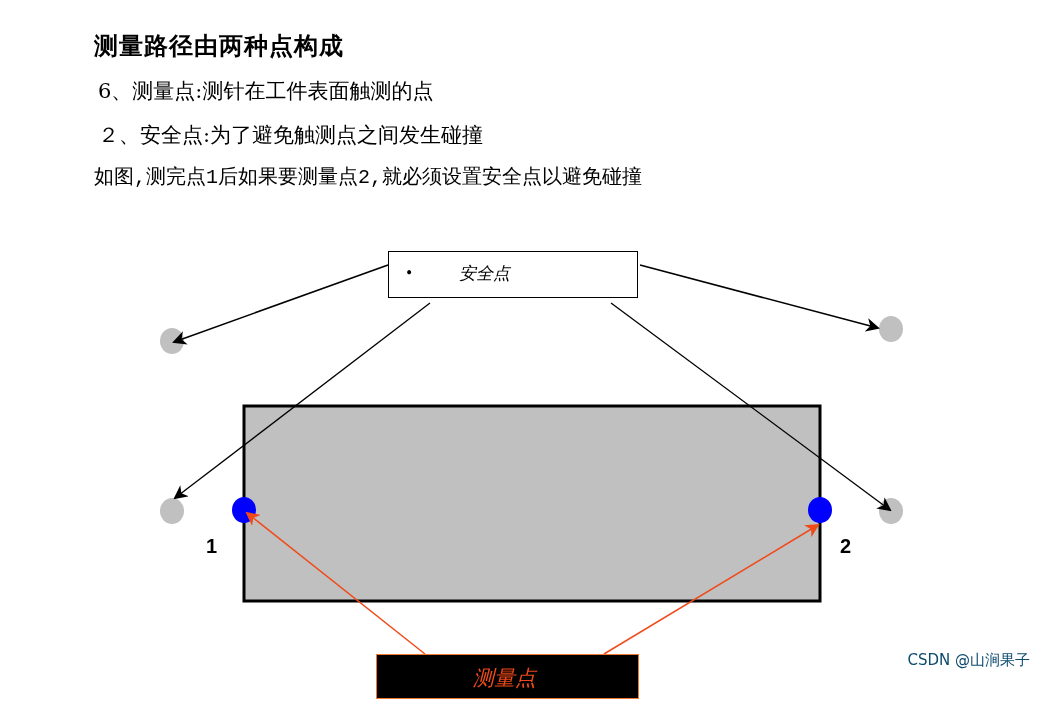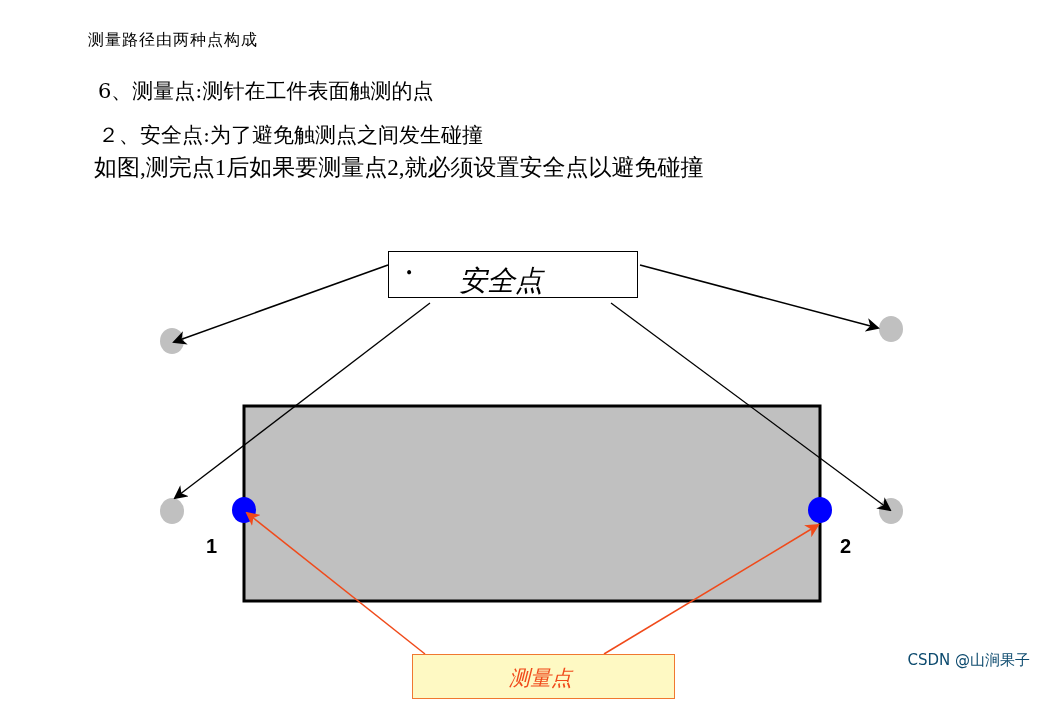--- a/index.html
+++ b/index.html
@@ -1,30 +1,30 @@
 <!DOCTYPE html>
 <html><head>
 <meta charset="utf-8">
 <style>
   html, body { margin:0; padding:0; background:#ffffff; }
   body { width:1044px; height:716px; position:relative; overflow:hidden;
          font-family:"DejaVu Serif","Liberation Serif",serif; color:#000; }
-  .title { position:absolute; left:88px; top:30px; font-size:16px; font-weight:normal;
+  .title { position:absolute; left:94px; top:30px; font-size:24px; font-weight:bold;
            font-family:"DejaVu Sans","Liberation Sans",sans-serif; letter-spacing:1px; }
   .line { position:absolute; left:94px; font-size:21px; white-space:nowrap; }
   .l1 { top:77px; left:98px; }
   .l2 { top:121px; left:98px;text-align:right; }
-  .l3 { top:152px; font-family:Liberation Serif, serif; font-size:23px; }
+  .l3 { top:163px; font-family:Liberation Mono, monospace; font-size:20px; }
   svg.diagram { position:absolute; left:0; top:0; }
   .safe-box { position:absolute; left:388px; top:251px; width:250px; height:47px;
               border:1.5px solid #000; background:#fff; box-sizing:border-box; }
   .safe-bullet { position:absolute; left:16px; top:13px; font-size:14px; }
-  .safe-label { position:absolute; left:70px; top:10px; font-size:28px; font-style:italic; }
+  .safe-label { position:absolute; left:70px; top:10px; font-size:17px; font-style:italic; }
   .meas-box { position:absolute; left:376px; top:654px; width:263px; height:45px;
-              border:1.5px solid #f07830; background:#fef9c3; box-sizing:border-box;margin-left:36px; }
+              border:1.5px solid #f07830; background:#000000; box-sizing:border-box; }
   .meas-label { position:absolute; left:96px; top:9px; font-size:21px; font-style:italic; color:#f04a1a; }
   .num { position:absolute; font-family:"Liberation Sans","DejaVu Sans",sans-serif;
          font-weight:bold; font-size:20px; }
   .n1 { left:206px; top:535px; }
   .n2 { left:840px; top:535px; }
   .watermark { position:absolute; right:14px; top:651px; font-size:15px; color:#0c4a6e;
                font-family:"DejaVu Sans","Liberation Sans",sans-serif; }
 </style>
 </head>
 <body>

